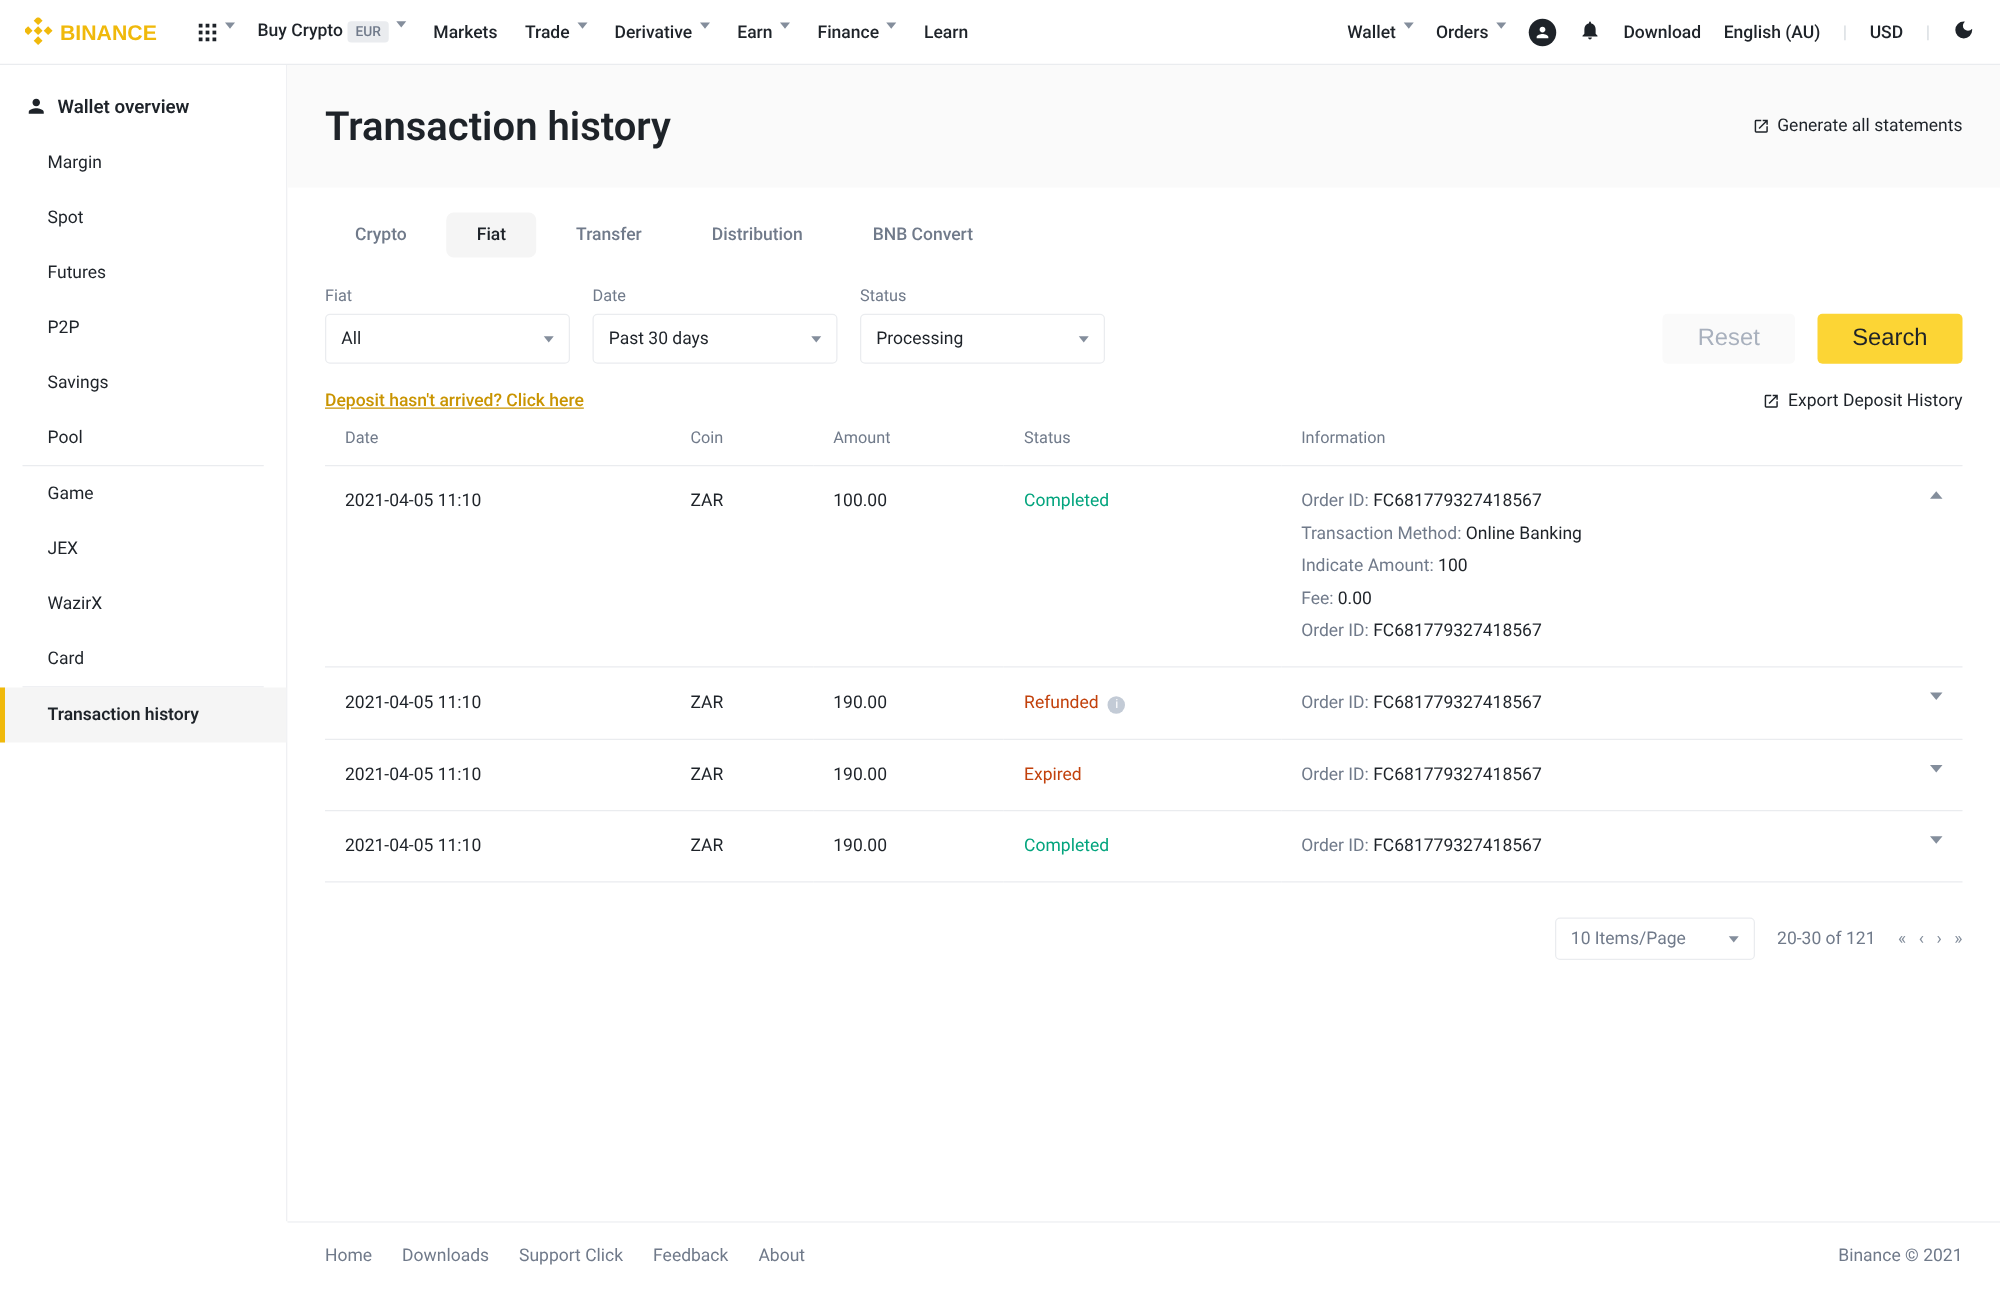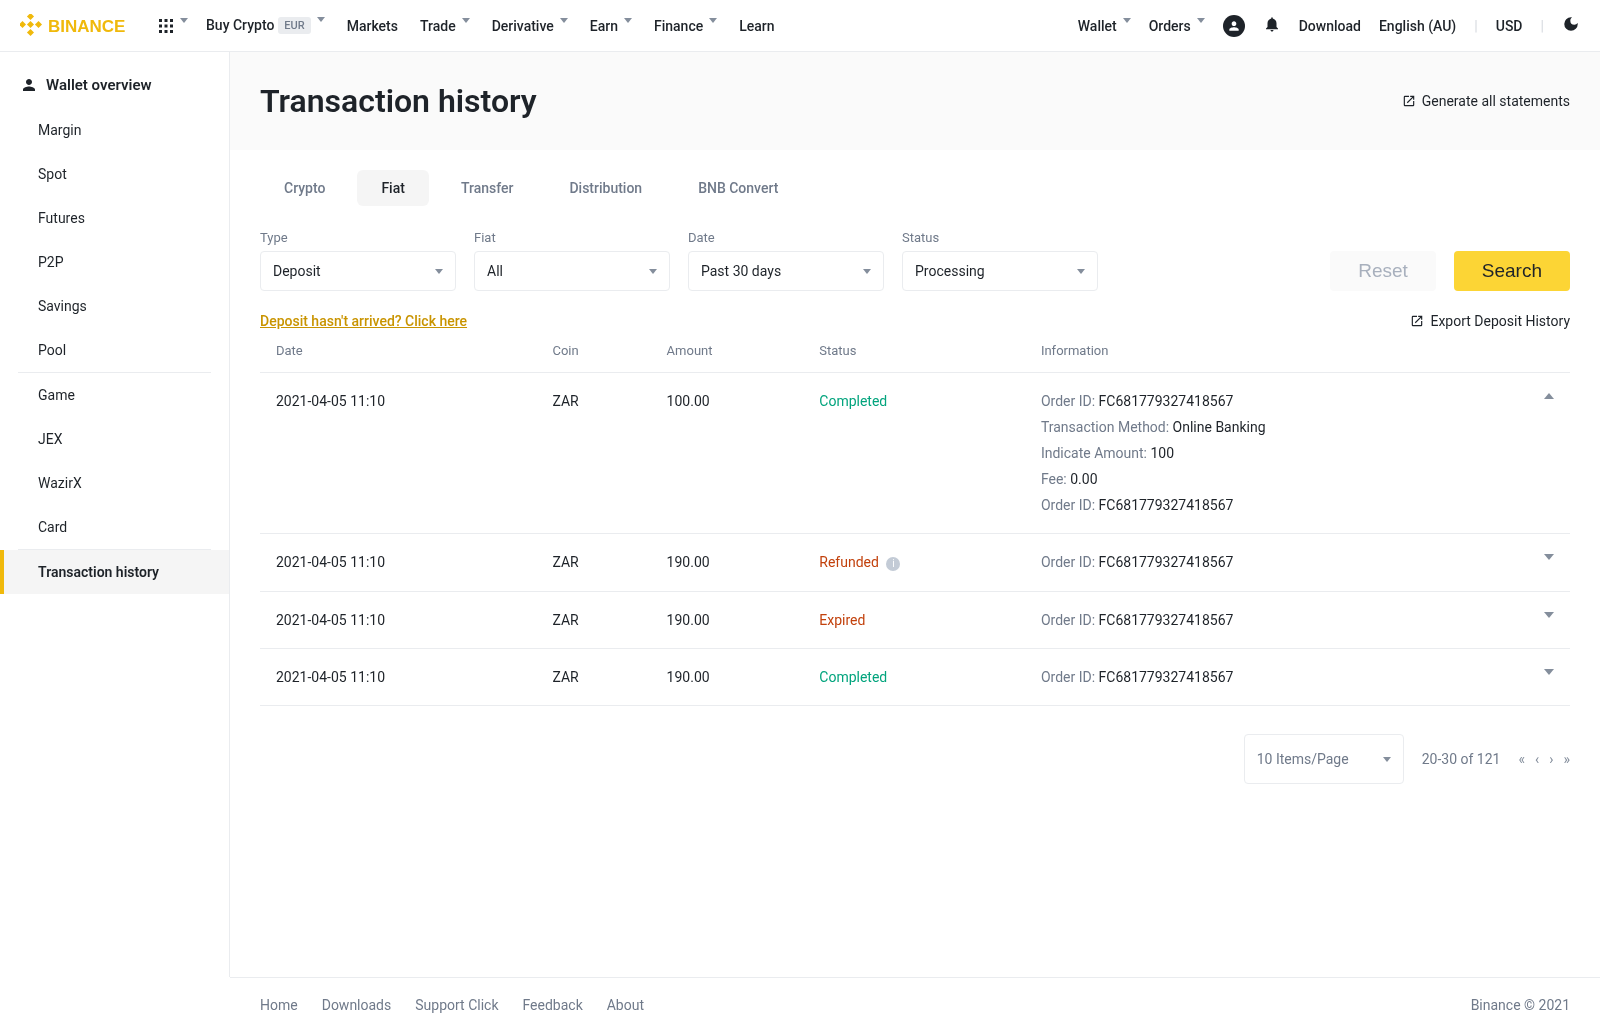--- a/index.html
+++ b/index.html
@@ -52,21 +52,21 @@
 .status-completed { color: #02a47d; }
 .status-refunded, .status-expired { color: #c2410c; text-align: right; }
 .info-label { color: #707a8a; }
 .info-val { color: #1e2329; }
 .info-block { display: flex; flex-direction: column; gap: 10px; }
 .row-toggle { width: 0; height: 0; border-left: 5px solid transparent; border-right: 5px solid transparent; cursor: pointer; }
 .row-toggle.up { border-bottom: 6px solid #848e9c; }
 .row-toggle.down { border-top: 6px solid #848e9c; }
 .info-icon { display: inline-block; width: 14px; height: 14px; border-radius: 50%; background: #c3cbd6; color: #fff; font-size: 10px; text-align: center; line-height: 14px; margin-left: 4px; }
 .pager { display: flex; align-items: center; justify-content: flex-end; gap: 18px; margin-top: 28px; color: #707a8a; }
-.pager .select { height: 50px; font-size: 14px; }
+.pager .select { height: 34px; font-size: 14px; }
 .pager-btns { display: flex; gap: 10px; }
 .pager-btn { cursor: pointer; color: #848e9c; font-size: 14px; }
 .footer { border-top: 1px solid #eaecef; height: 55px; display: flex; align-items: center; padding: 0 30px; justify-content: space-between; color: #707a8a; font-size: 14px; margin-left: 230px; gap: 16px; }
 .footer-links { display: flex; gap: 24px; }
 .footer-links span { cursor: pointer; }
 </style>
 </head>
 <body>
 
 <div class="header">
@@ -199,27 +199,20 @@
     <div class="content">
       <div class="tabs">
         <div class="tab">Crypto</div>
         <div class="tab active">Fiat</div>
         <div class="tab">Transfer</div>
         <div class="tab">Distribution</div>
         <div class="tab">BNB Convert</div>
       </div>
 
       <div class="filters">
-        <div class="filter">
-          <label>Type</label>
-          <div class="select">
-              <span>Deposit</span>
-              <span class="caret"></span>
-            </div>
-        </div>
         <div class="filter">
           <label>Fiat</label>
           <div class="select">
               <span>All</span>
               <span class="caret"></span>
             </div>
         </div>
         <div class="filter">
           <label>Date</label>
           <div class="select">

